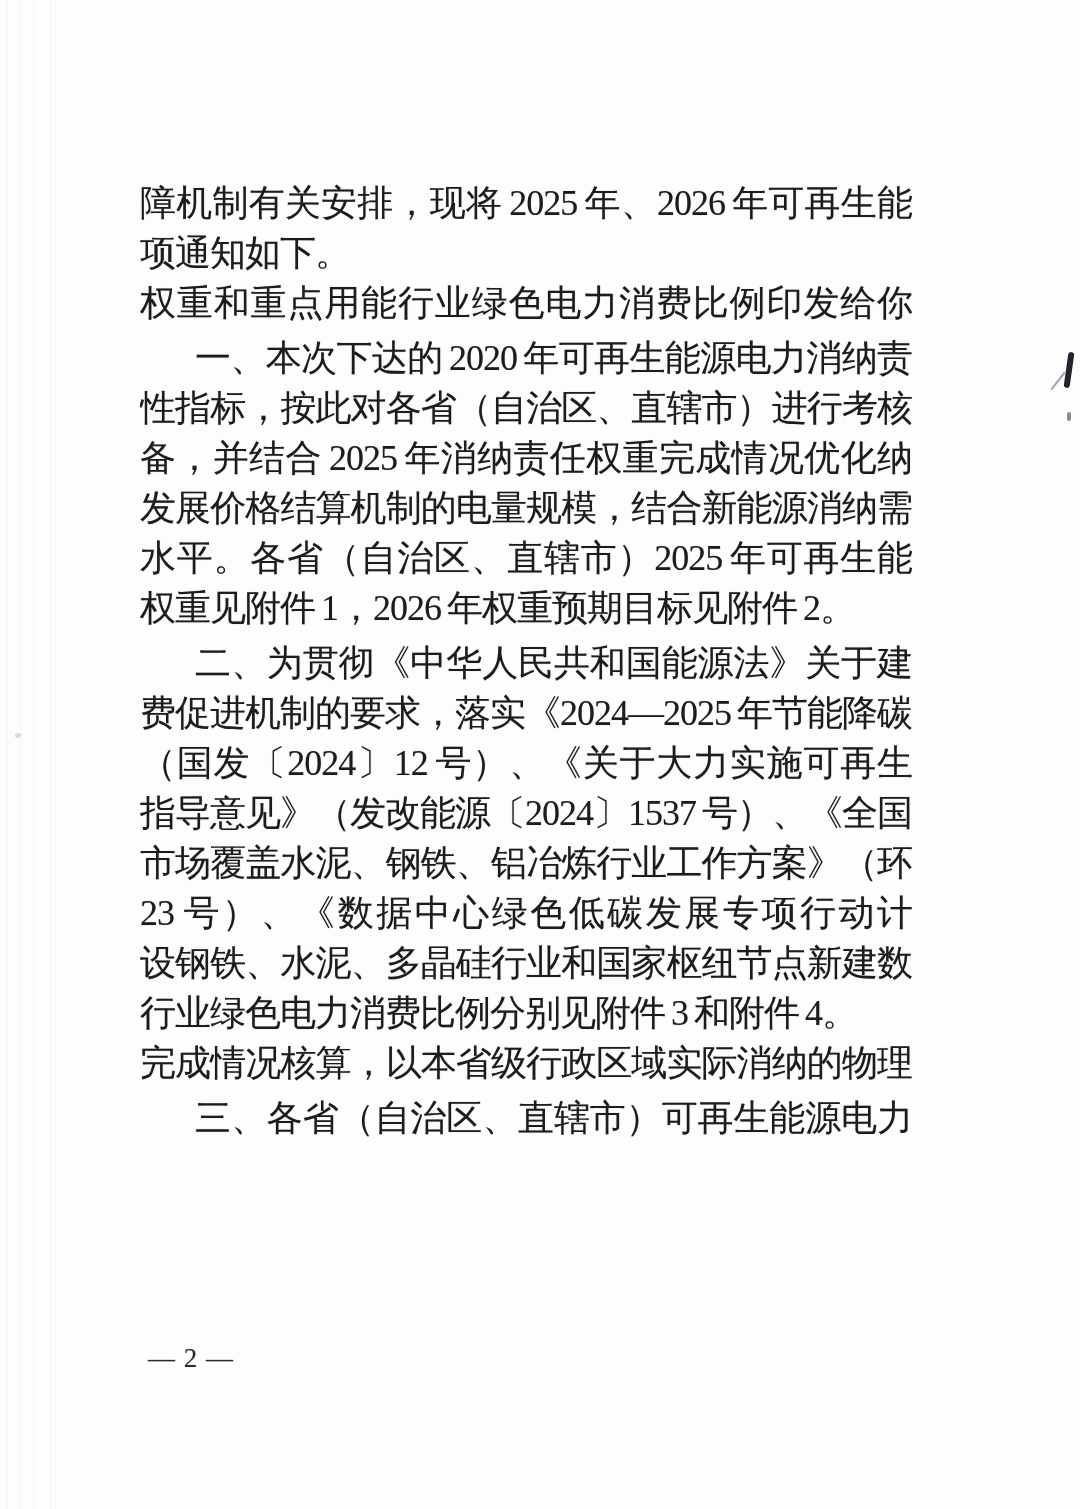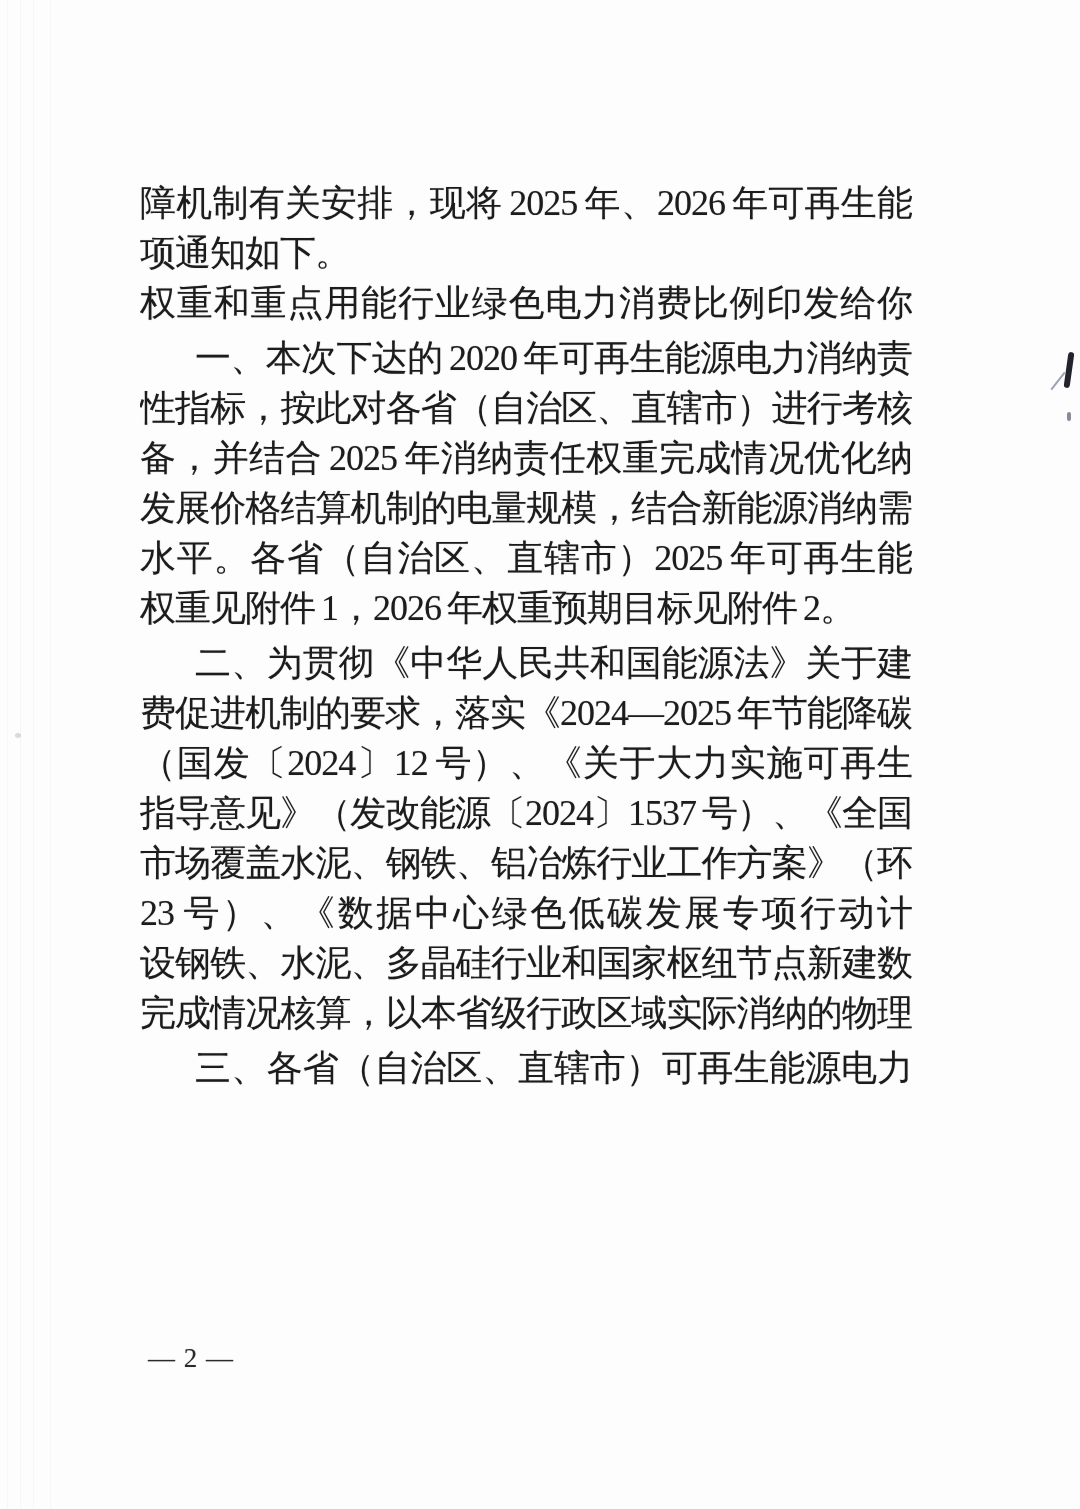--- a/index.html
+++ b/index.html
@@ -112,20 +112,21 @@
       <div class="line justify">发展价格结算机制的电量规模，结合新能源消纳需求，同步加强</div>
       <div class="line justify">水平。各省（自治区、直辖市）2025 年可再生能源电力消纳责任</div>
       <div class="line">权重见附件 1，2026 年权重预期目标见附件 2。</div>
       <div class="line justify indent para">二、为贯彻《中华人民共和国能源法》关于建立绿色能源消</div>
       <div class="line justify">费促进机制的要求，落实《2024—2025 年节能降碳行动方案》</div>
       <div class="line justify">（国发〔2024〕12 号）、《关于大力实施可再生能源替代行动的</div>
       <div class="line justify">指导意见》（发改能源〔2024〕1537 号）、《全国碳排放权交易</div>
       <div class="line justify">市场覆盖水泥、钢铁、铝冶炼行业工作方案》（环气候〔2025〕</div>
       <div class="line justify">23 号）、《数据中心绿色低碳发展专项行动计划》（发改环资</div>
       <div class="line justify">设钢铁、水泥、多晶硅行业和国家枢纽节点新建数据中心绿色电</div>
+      <div class="line">行业绿色电力消费比例分别见附件 3 和附件 4。</div>
       <div class="line justify">完成情况核算，以本省级行政区域实际消纳的物理电量为主、以</div>
       <div class="line justify indent para">三、各省（自治区、直辖市）可再生能源电力消纳责任权重</div>
     </div>
 
   <div class="footer-page-number">— 2 —</div>
 
   <div class="ink-smudge">
     <div class="stroke"></div>
     <div class="tail"></div>
     <div class="dot"></div>

